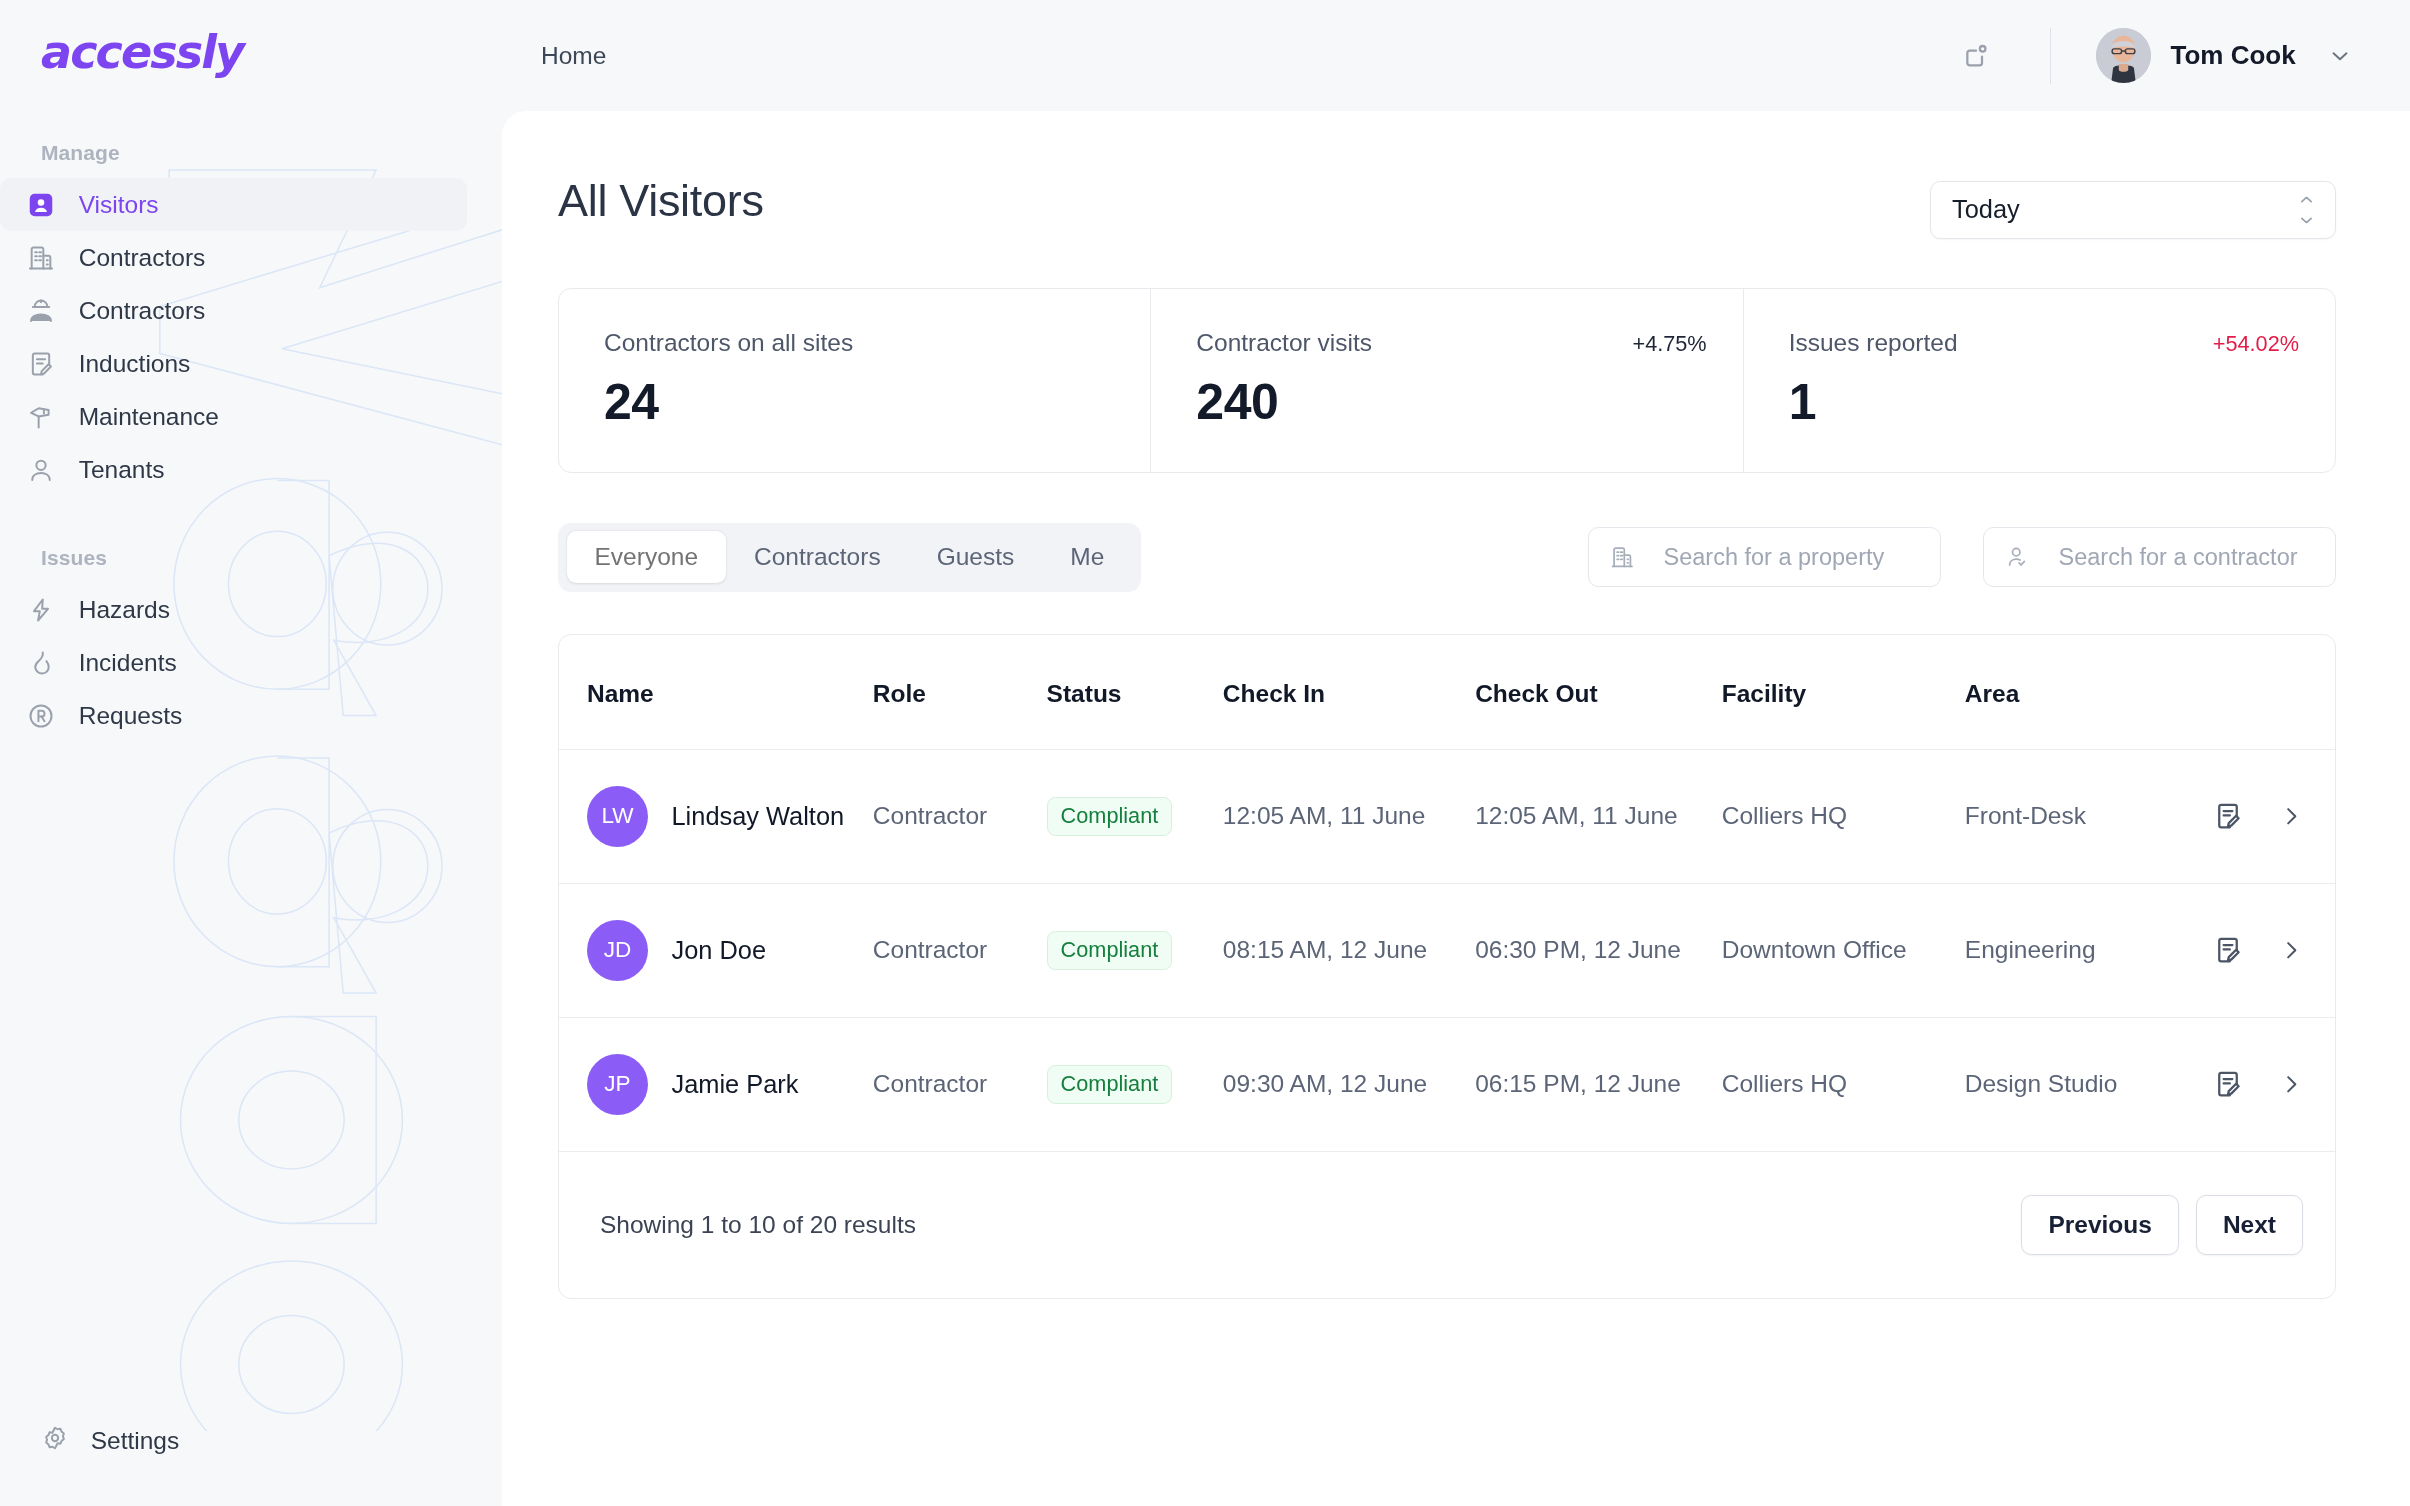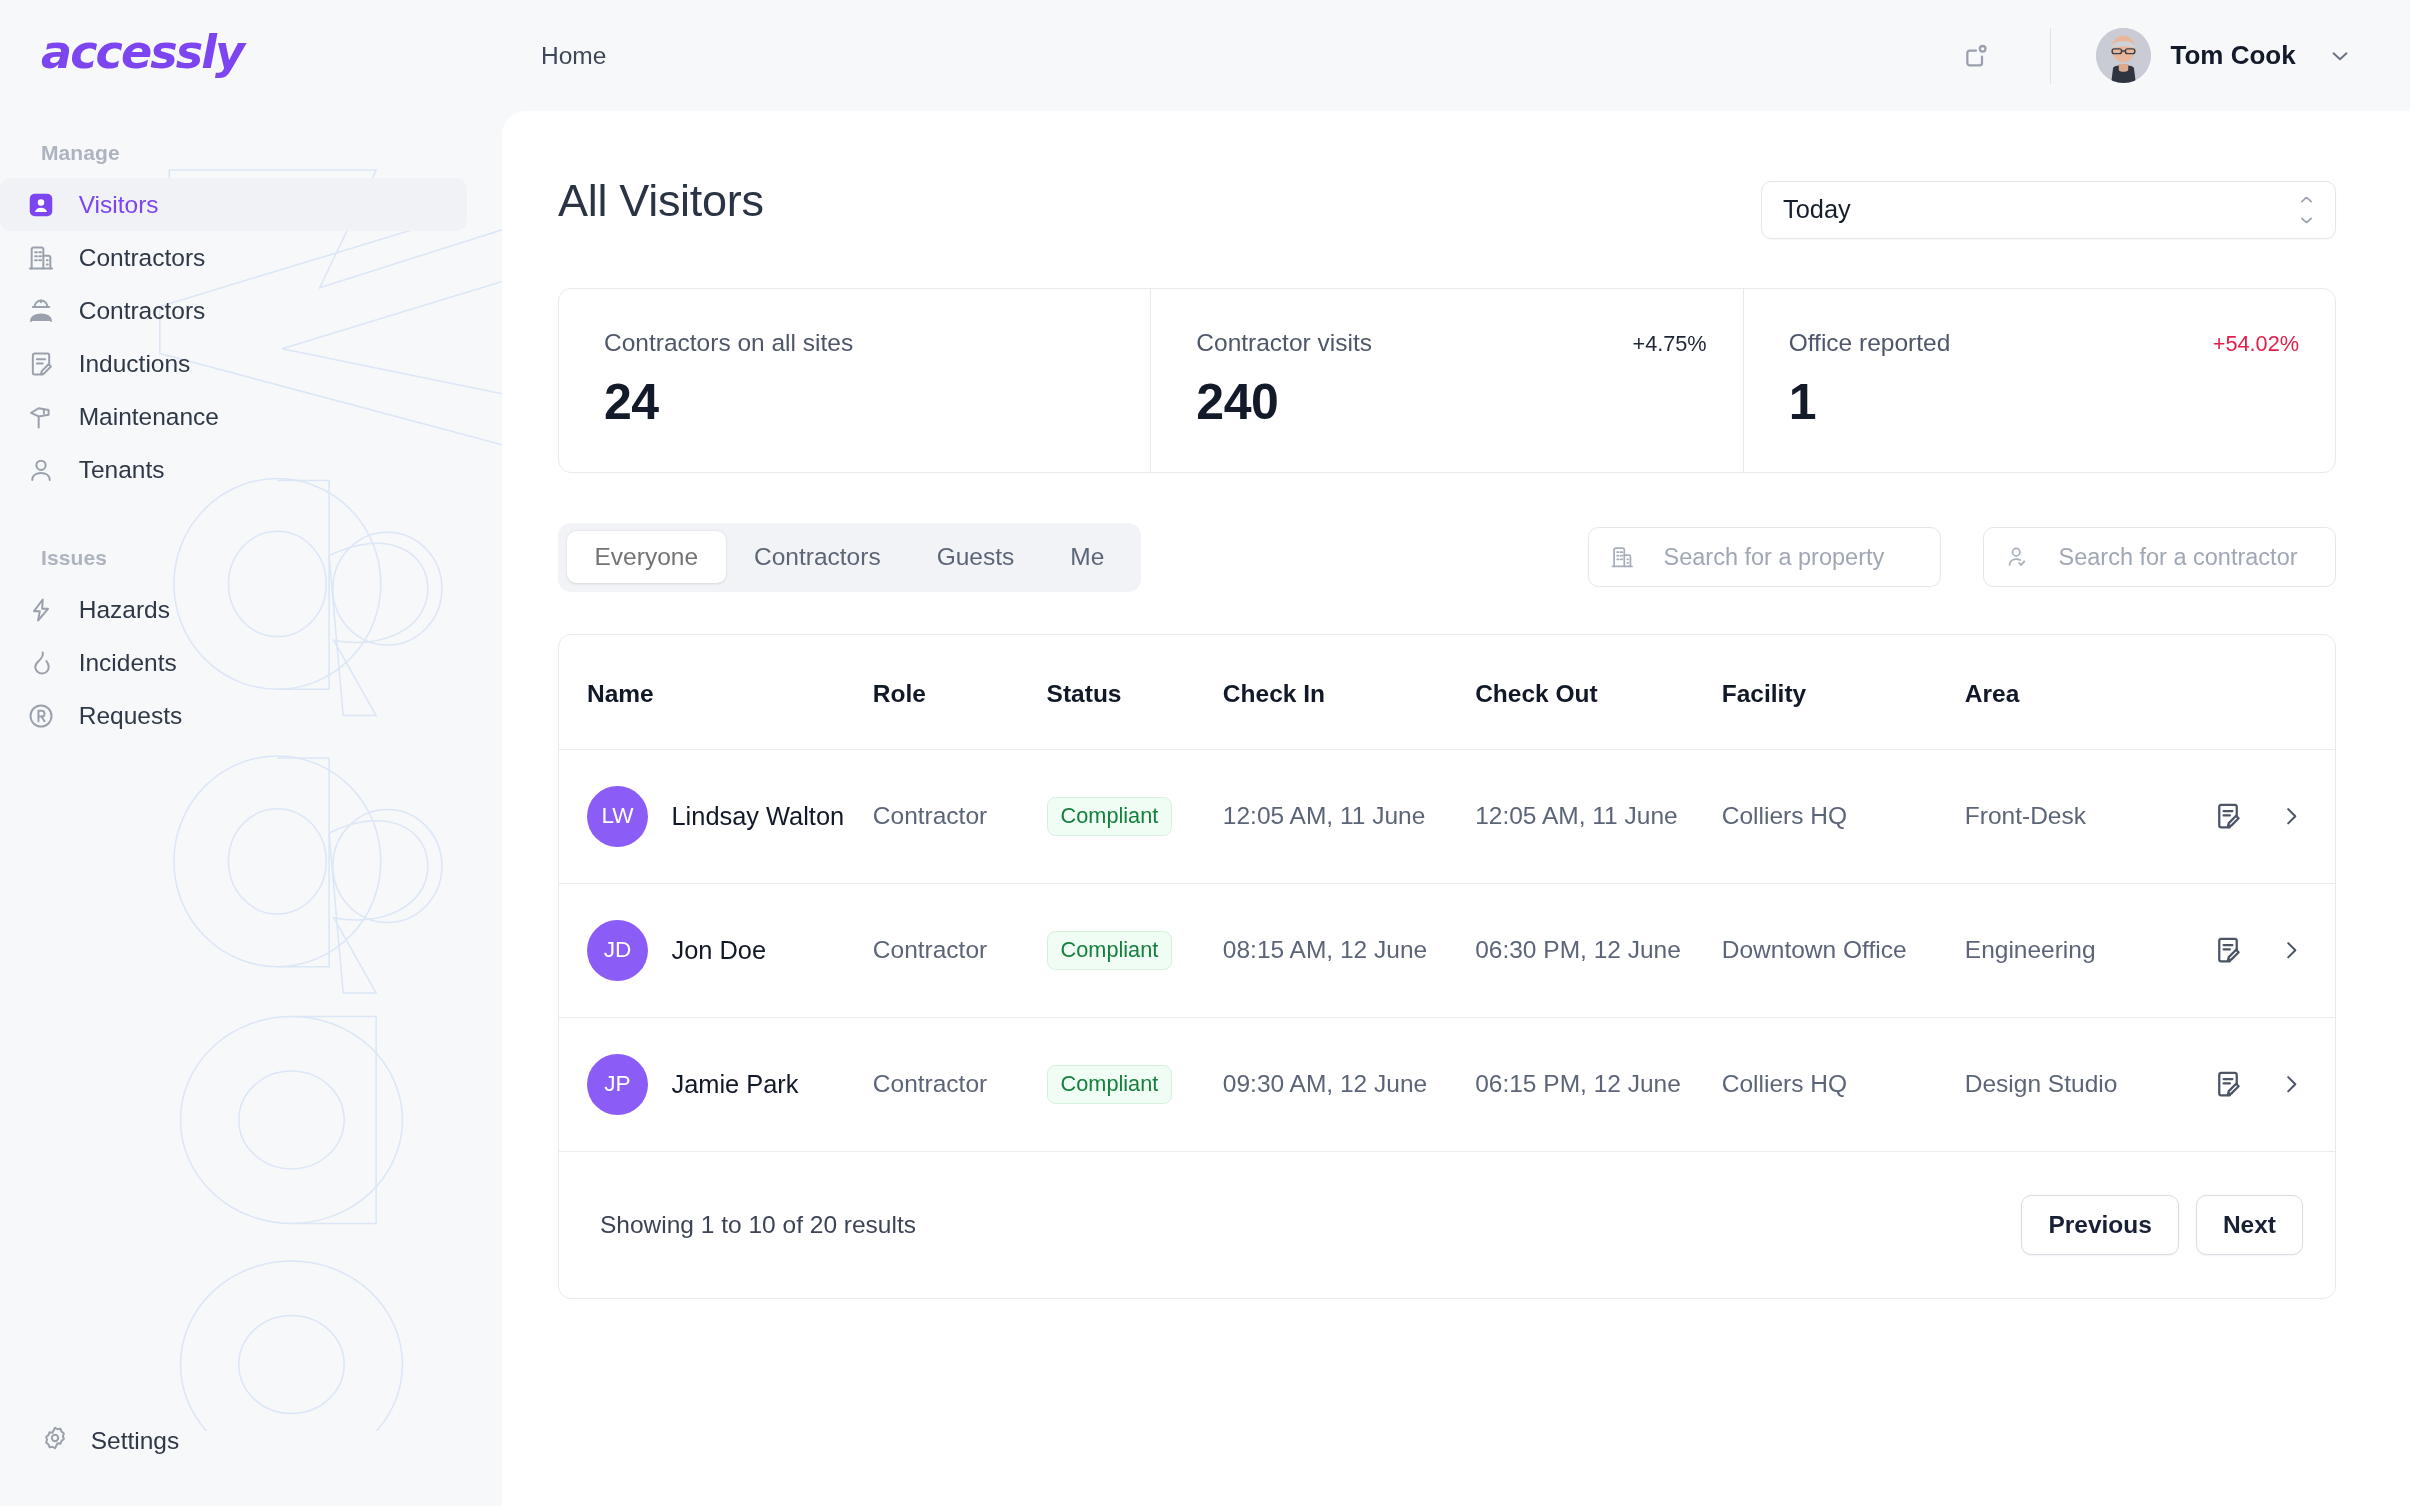--- a/index.html
+++ b/index.html
@@ -142,21 +142,21 @@
   }
   .page-title {
     font-size: 45px;
     font-weight: 400;
     color: #2b3445;
     letter-spacing: -0.3px;
   }
   .date-select {
     margin-left: auto;
     position: relative;
-    width: 575px; height: 58px;
+    width: 406px; height: 58px;
     border: 0.9px solid #e3e6eb;
     border-radius: 10.4px;
     background: #fff;
     display: flex;
     align-items: center;
     padding: 0 21px;
     font-size: 25.4px;
     color: #161d2b;
     cursor: pointer;
     margin-top: 5.6px;
@@ -547,21 +547,21 @@
       </div>
       <div class="stat">
         <div class="stat-top">
           <span class="stat-label">Contractor visits</span>
           <span class="stat-delta">+4.75%</span>
         </div>
         <div class="stat-value">240</div>
       </div>
       <div class="stat">
         <div class="stat-top">
-          <span class="stat-label">Office reported</span>
+          <span class="stat-label">Issues reported</span>
           <span class="stat-delta neg">+54.02%</span>
         </div>
         <div class="stat-value">1</div>
       </div>
     </section>
 
     <section class="toolbar">
       <div class="tabs">
         <div class="tab active">Everyone</div>
         <div class="tab">Contractors</div>

